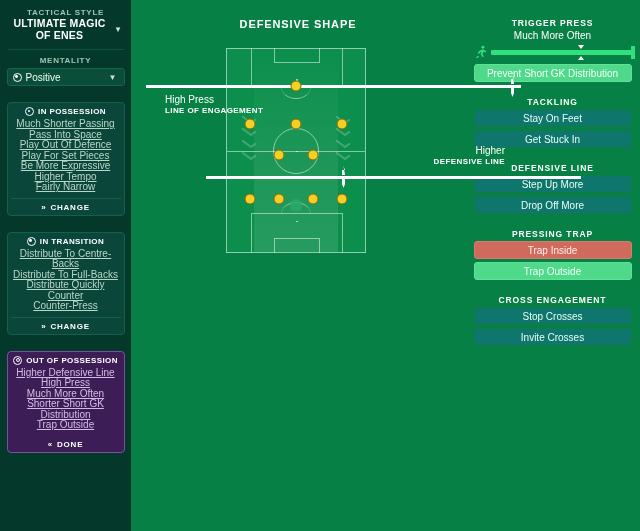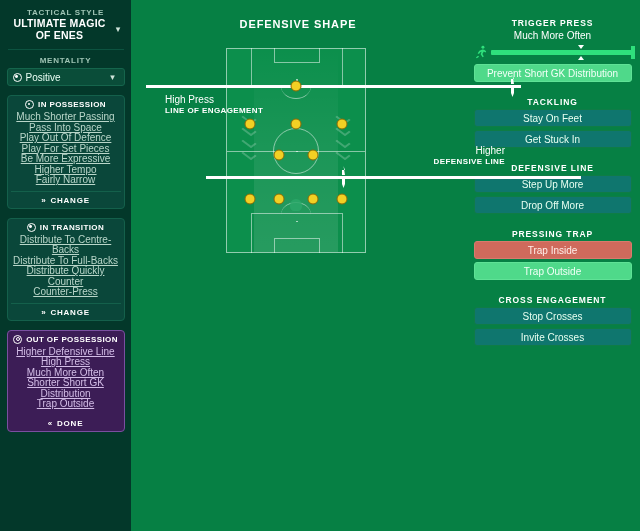--- a/index.html
+++ b/index.html
@@ -34,21 +34,21 @@
 
   .dropdown {
     width: 118px; height: 18px; margin-top: 3px;
     background: #0a4d39; border: 1px solid #15654c; border-radius: 3px;
     display: flex; align-items: center; padding: 0 5px;
     color: #eafff5; font-size: 10px;
   }
   .dropdown .lbl { flex: 1; margin-left: 4px; }
 
   .panel {
-    width: 118px; margin-top: 9px;
+    width: 118px; margin-top: 16px;
     background: #0a473a; border: 1px solid #14604b; border-radius: 4px;
     padding: 4px 3px 3px 3px; display: flex; flex-direction: column; align-items: center;
   }
   .panel.purple { background: #3c1d56; border: 1px solid #7a4fa0; }
   .panel-head {
     display: flex; align-items: center; justify-content: center; gap: 4px;
     font-size: 8px; font-weight: bold; letter-spacing: .4px; color: #ffffff;
     text-transform: uppercase; margin-bottom: 3px;
   }
   .panel-list { display: flex; flex-direction: column; align-items: center; width: 100%; }

